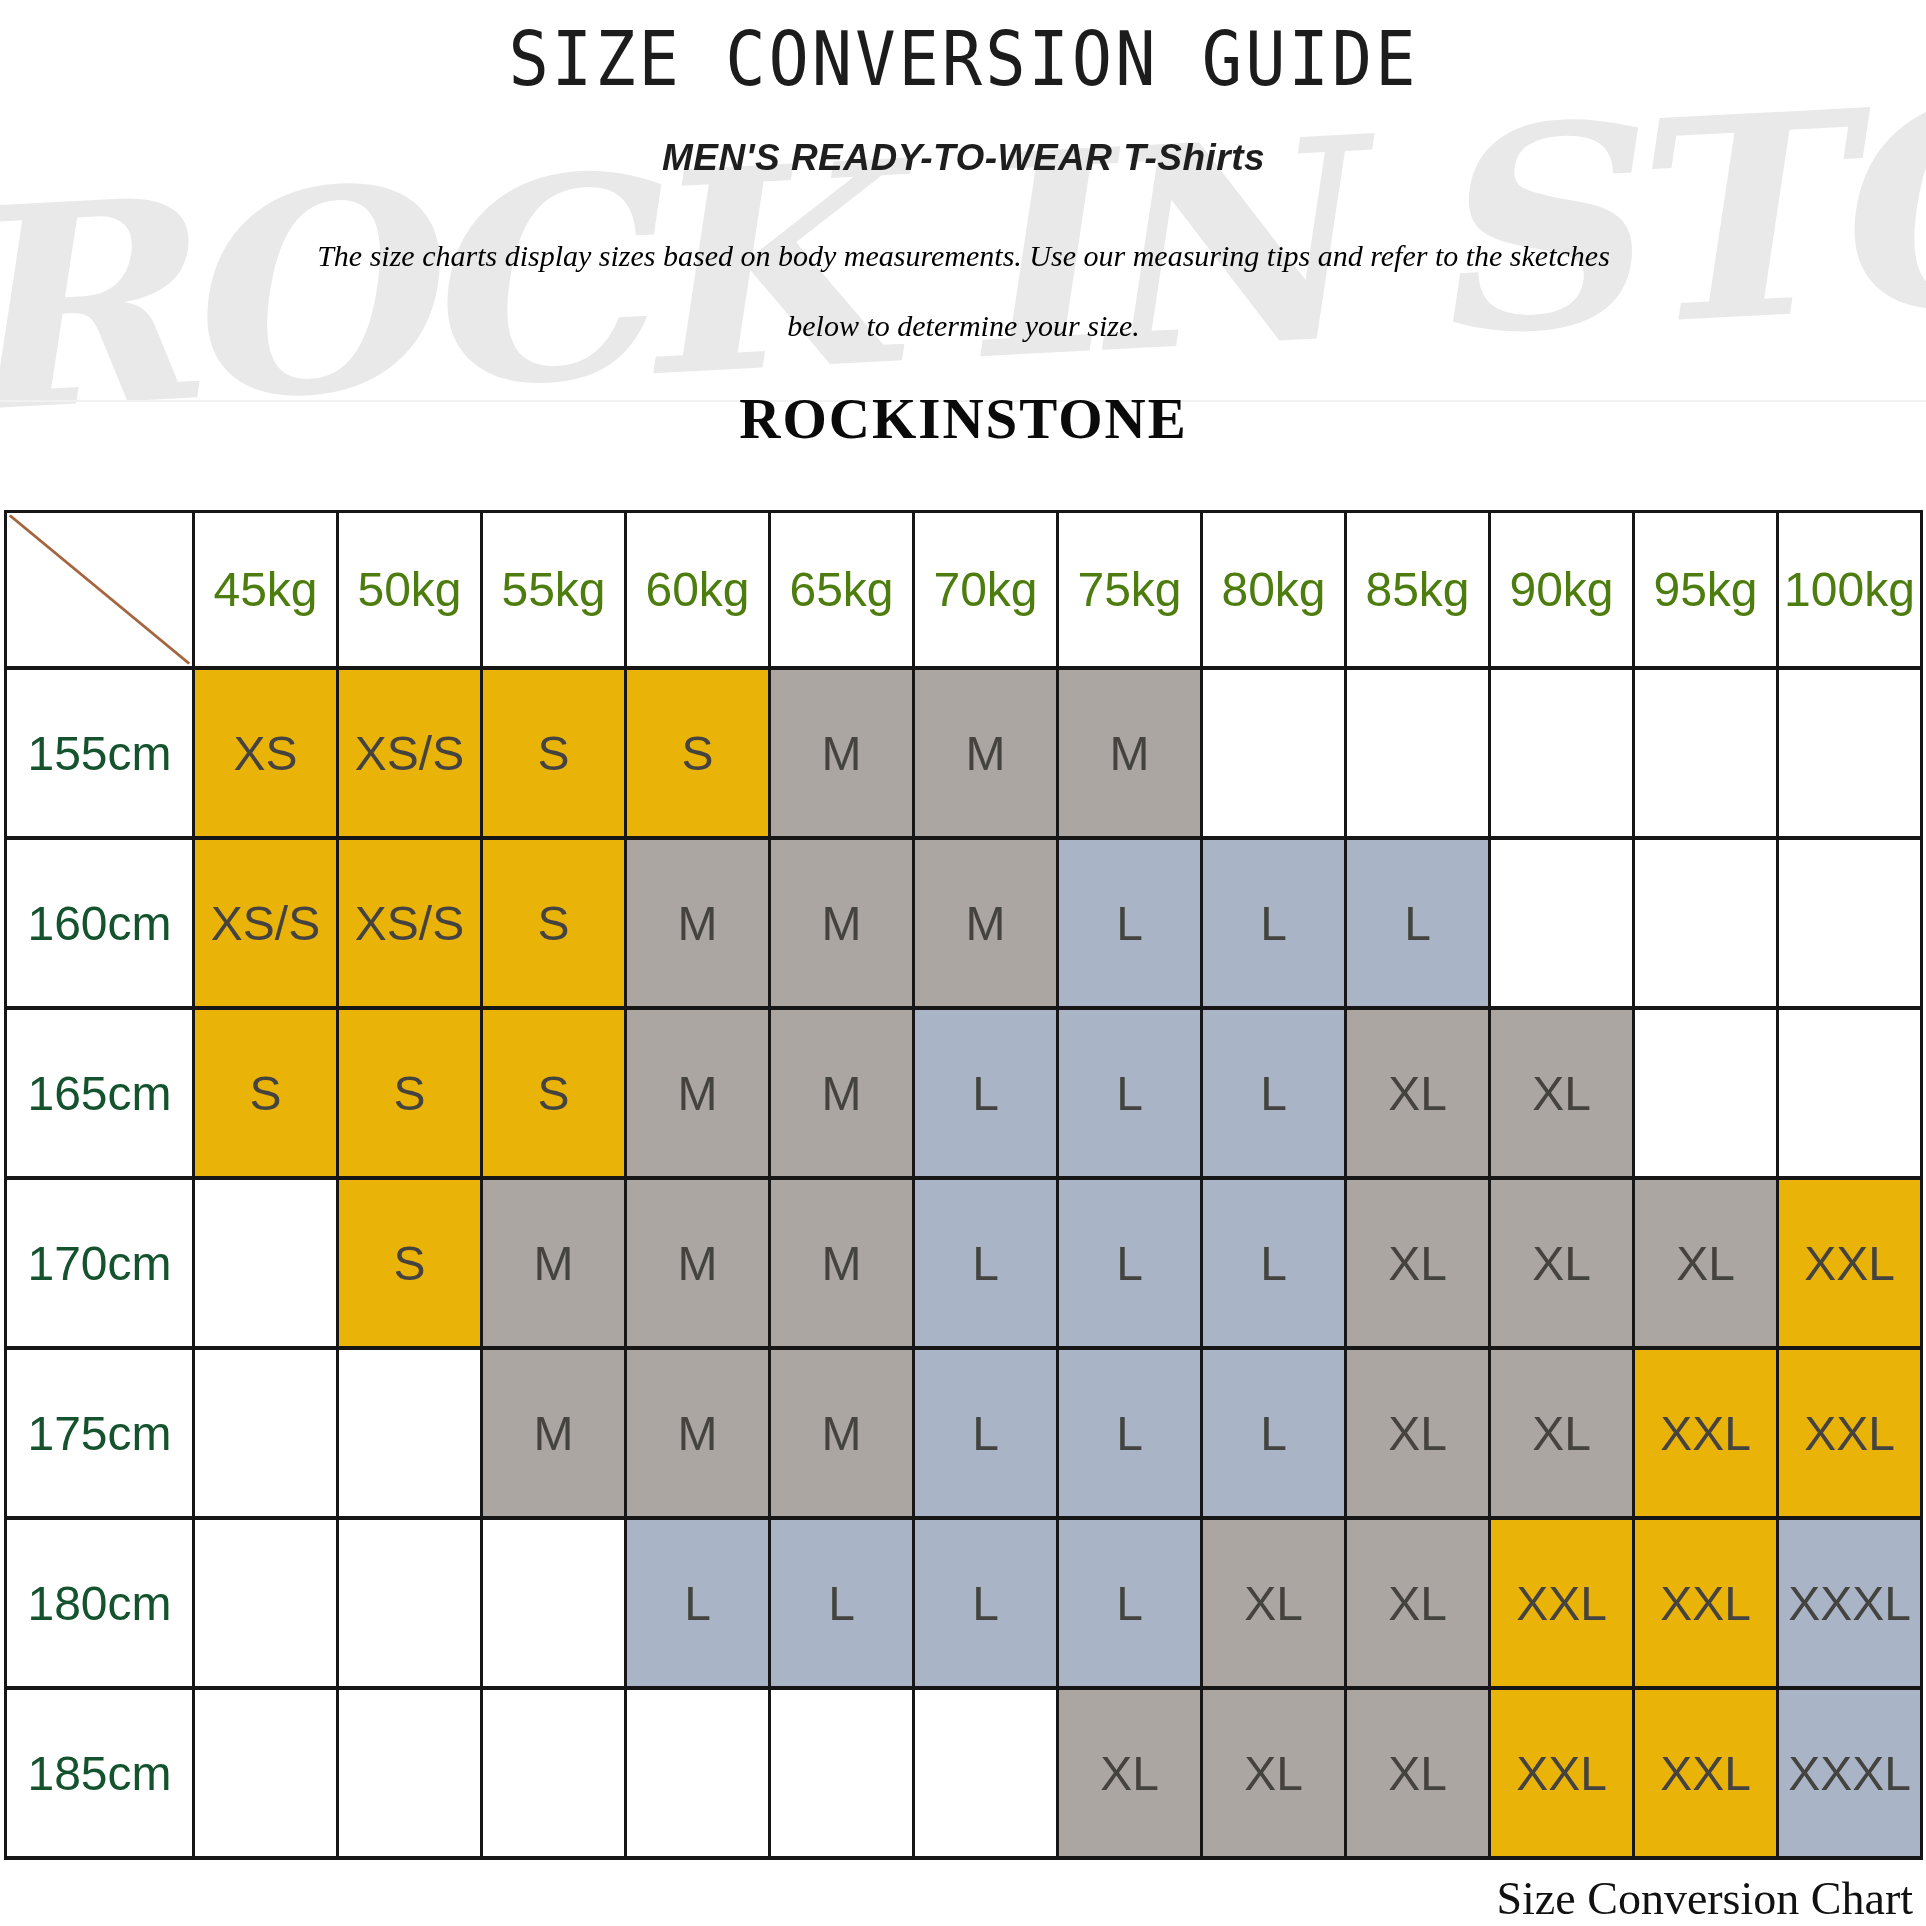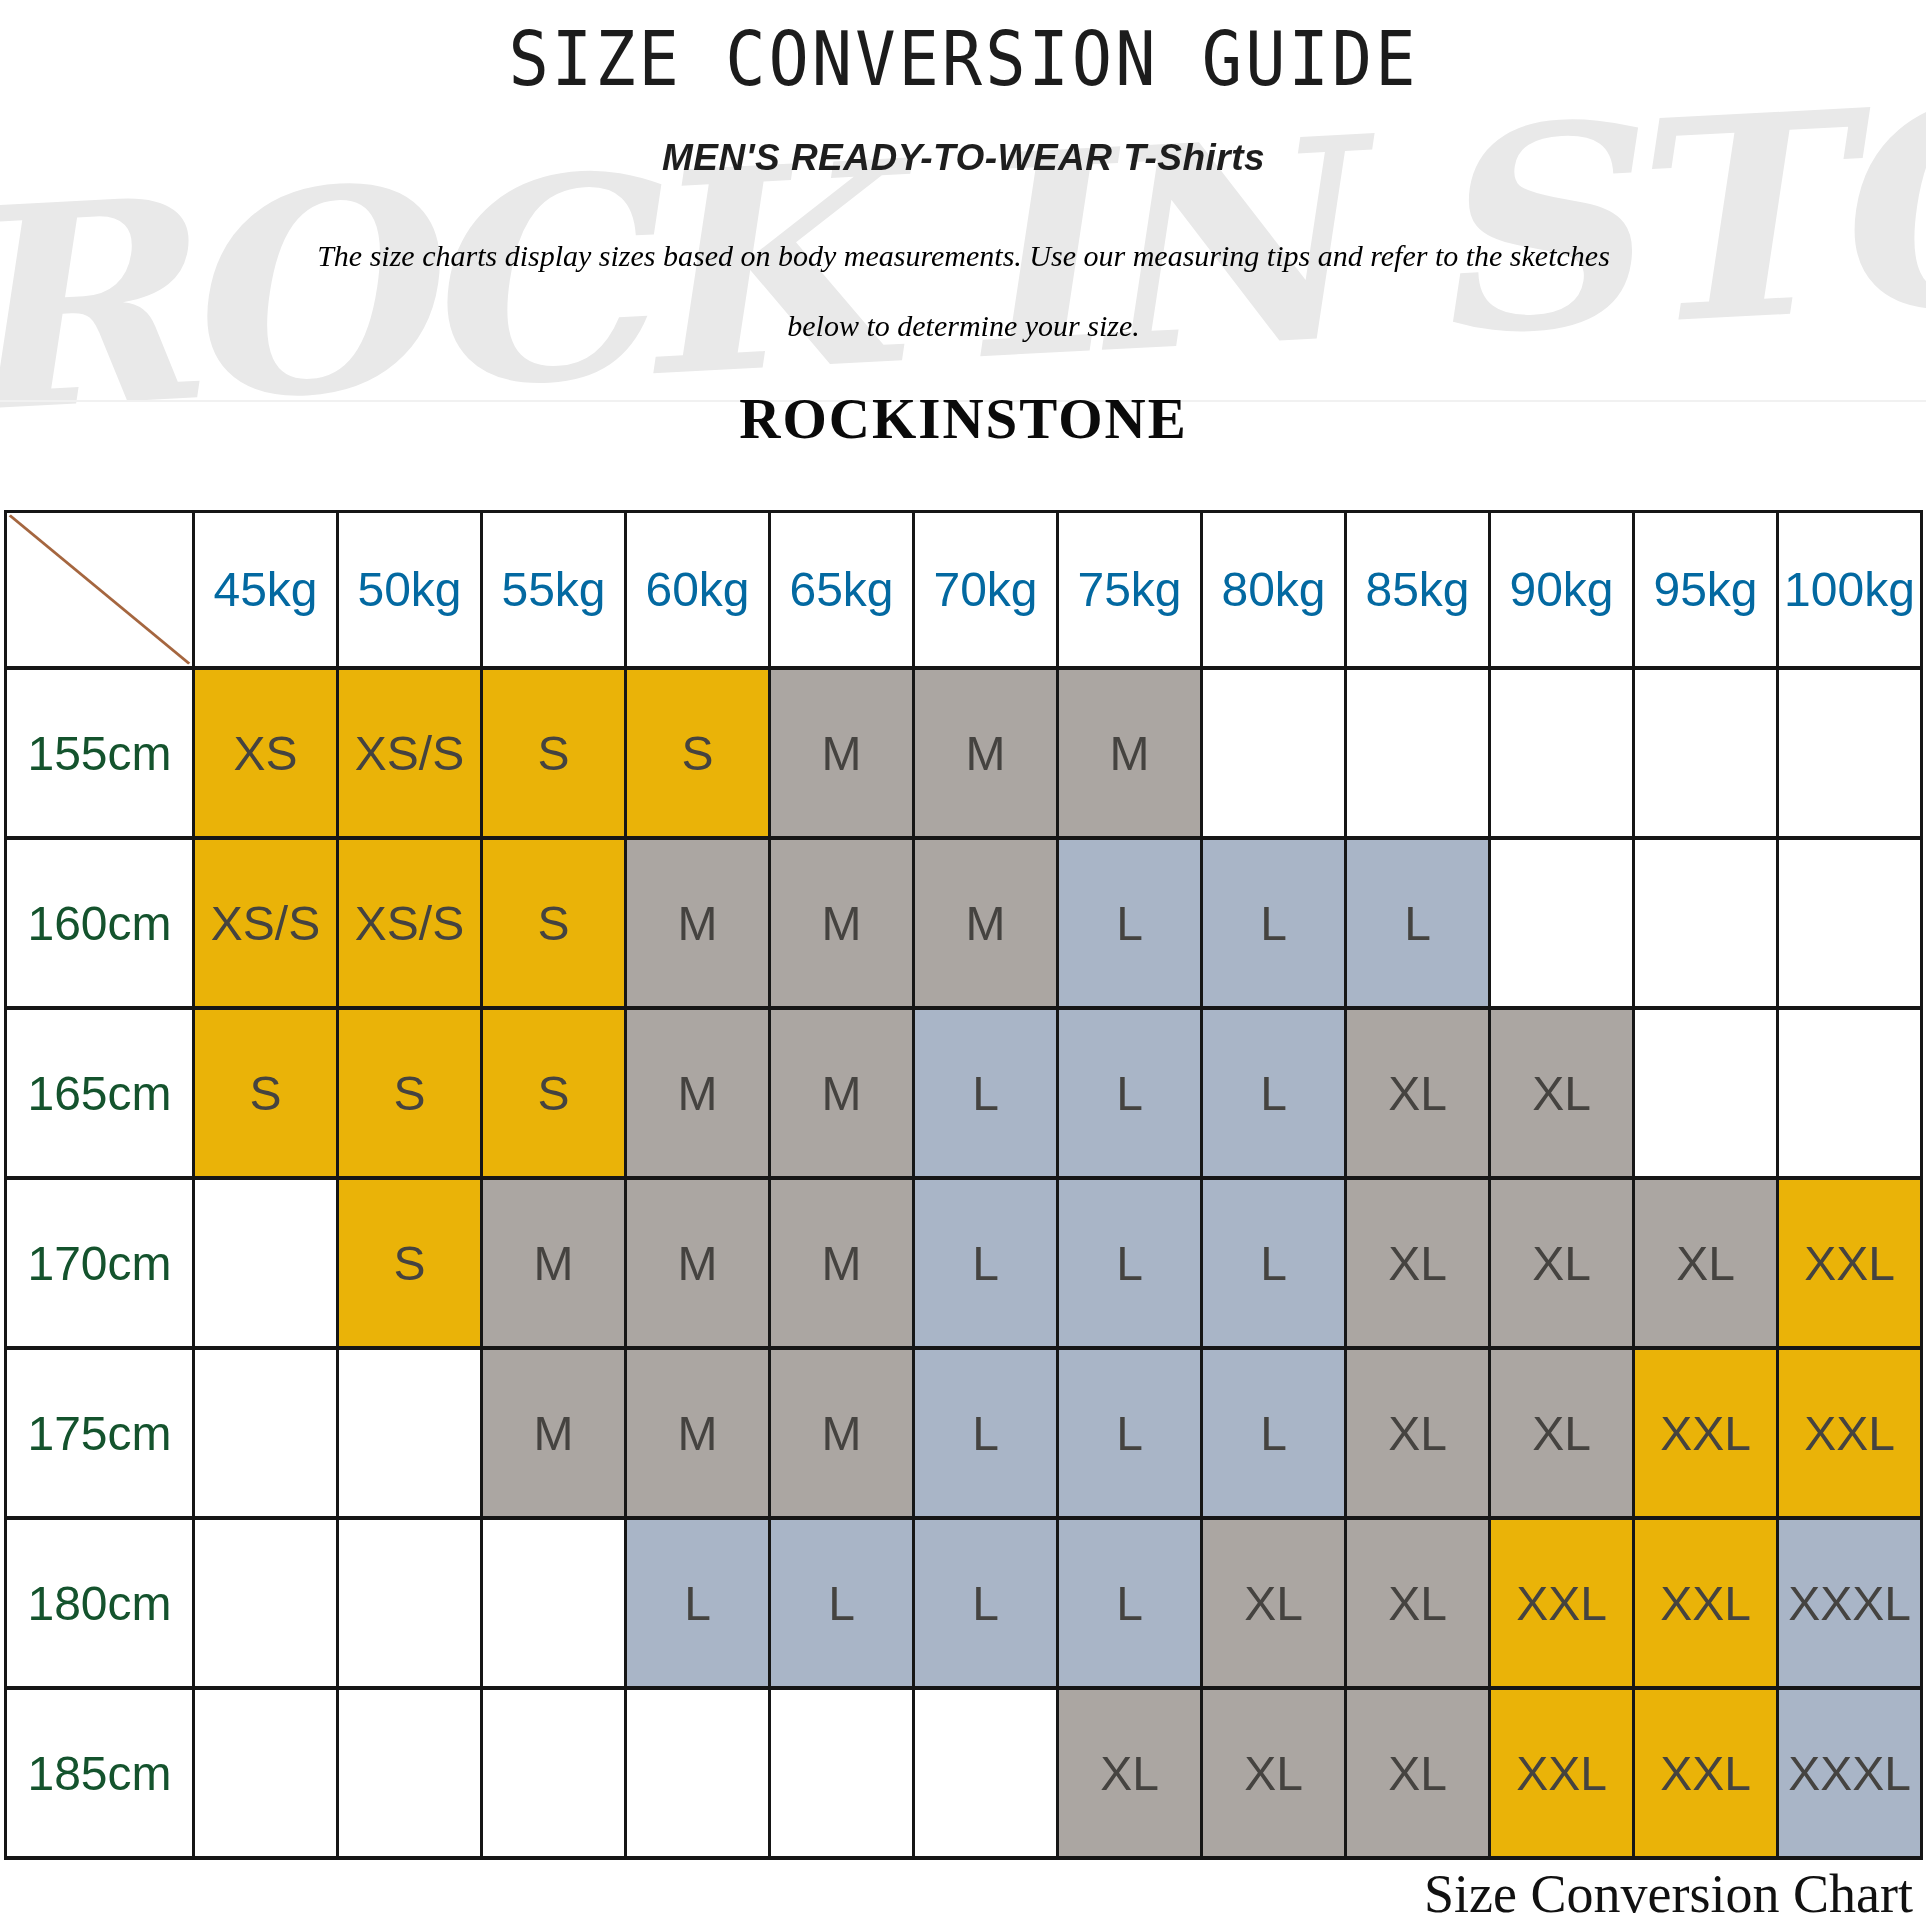--- a/index.html
+++ b/index.html
@@ -52,34 +52,34 @@
     background:#fff;
   }
   .cell{
     border-right:3px solid #161616;
     border-bottom:4px solid #161616;
     height:166px;
     display:flex;align-items:center;justify-content:center;
     font-family:"Liberation Sans",sans-serif;
     font-size:48px;color:#454340;
   }
-  .cell.header{height:153px;color:#0369a1;}
+  .cell.header{height:153px;color:#4d7c0f;}
   .cell.rowlabel{color:#14532d;}
   .corner{position:relative;}
   .corner svg{position:absolute;top:0;left:0;width:100%;height:100%;}
 
   .tone-none{background:#ffffff;}
   .tone-gray{background:#eab308;}
   .tone-taupe{background:#aba6a2;}
   .tone-blue{background:#a9b5c7;}
 
   .caption{
     position:absolute;right:14px;bottom:2px;z-index:1;
     font-family:"Liberation Serif",serif;
-    font-size:54px;color:#111;
+    font-size:46px;color:#111;
   }
 </style>
 </head>
 <body>
 
 <div class="watermark">ROCK IN STONE</div>
 <div class="faint-rule"></div>
 
 <div class="content">
   <h1 class="title">SIZE CONVERSION GUIDE</h1>

